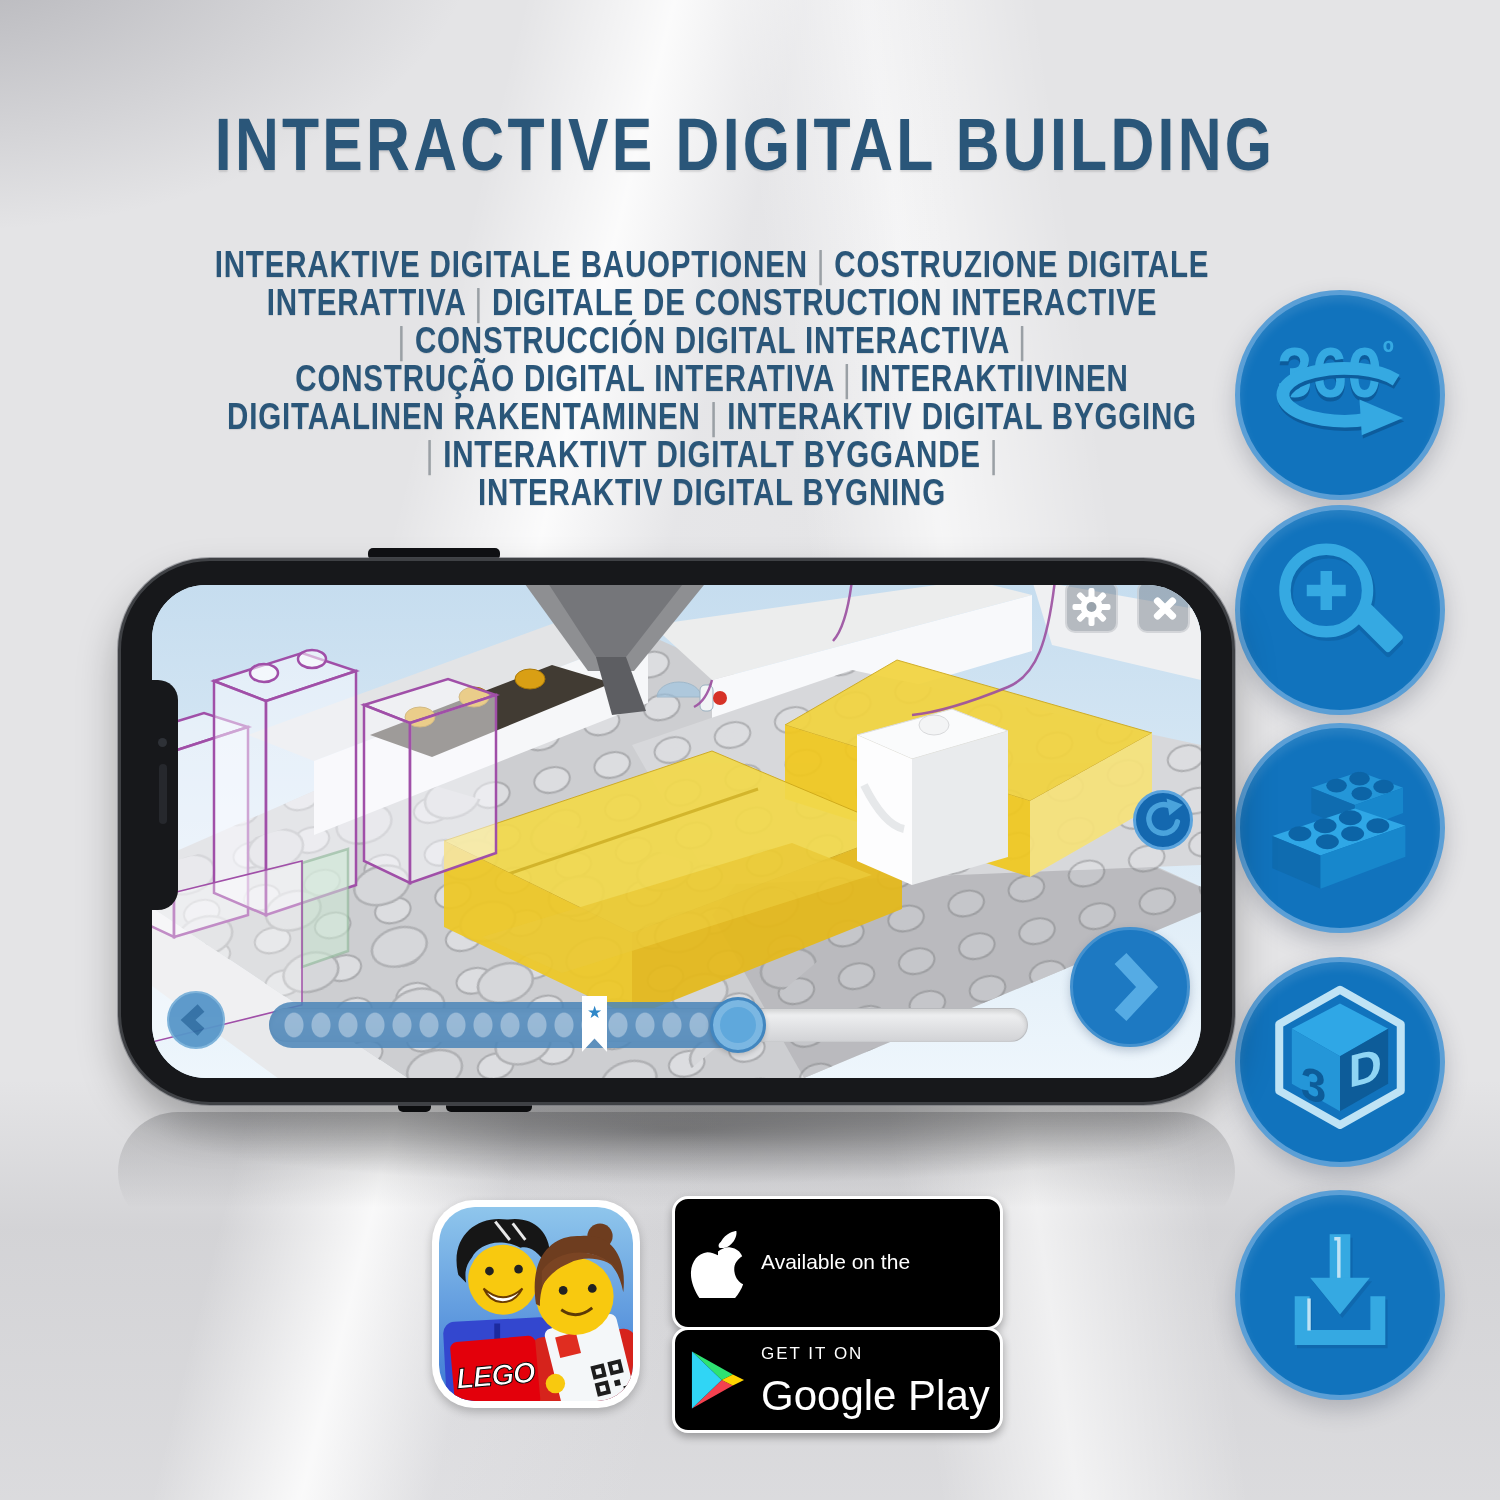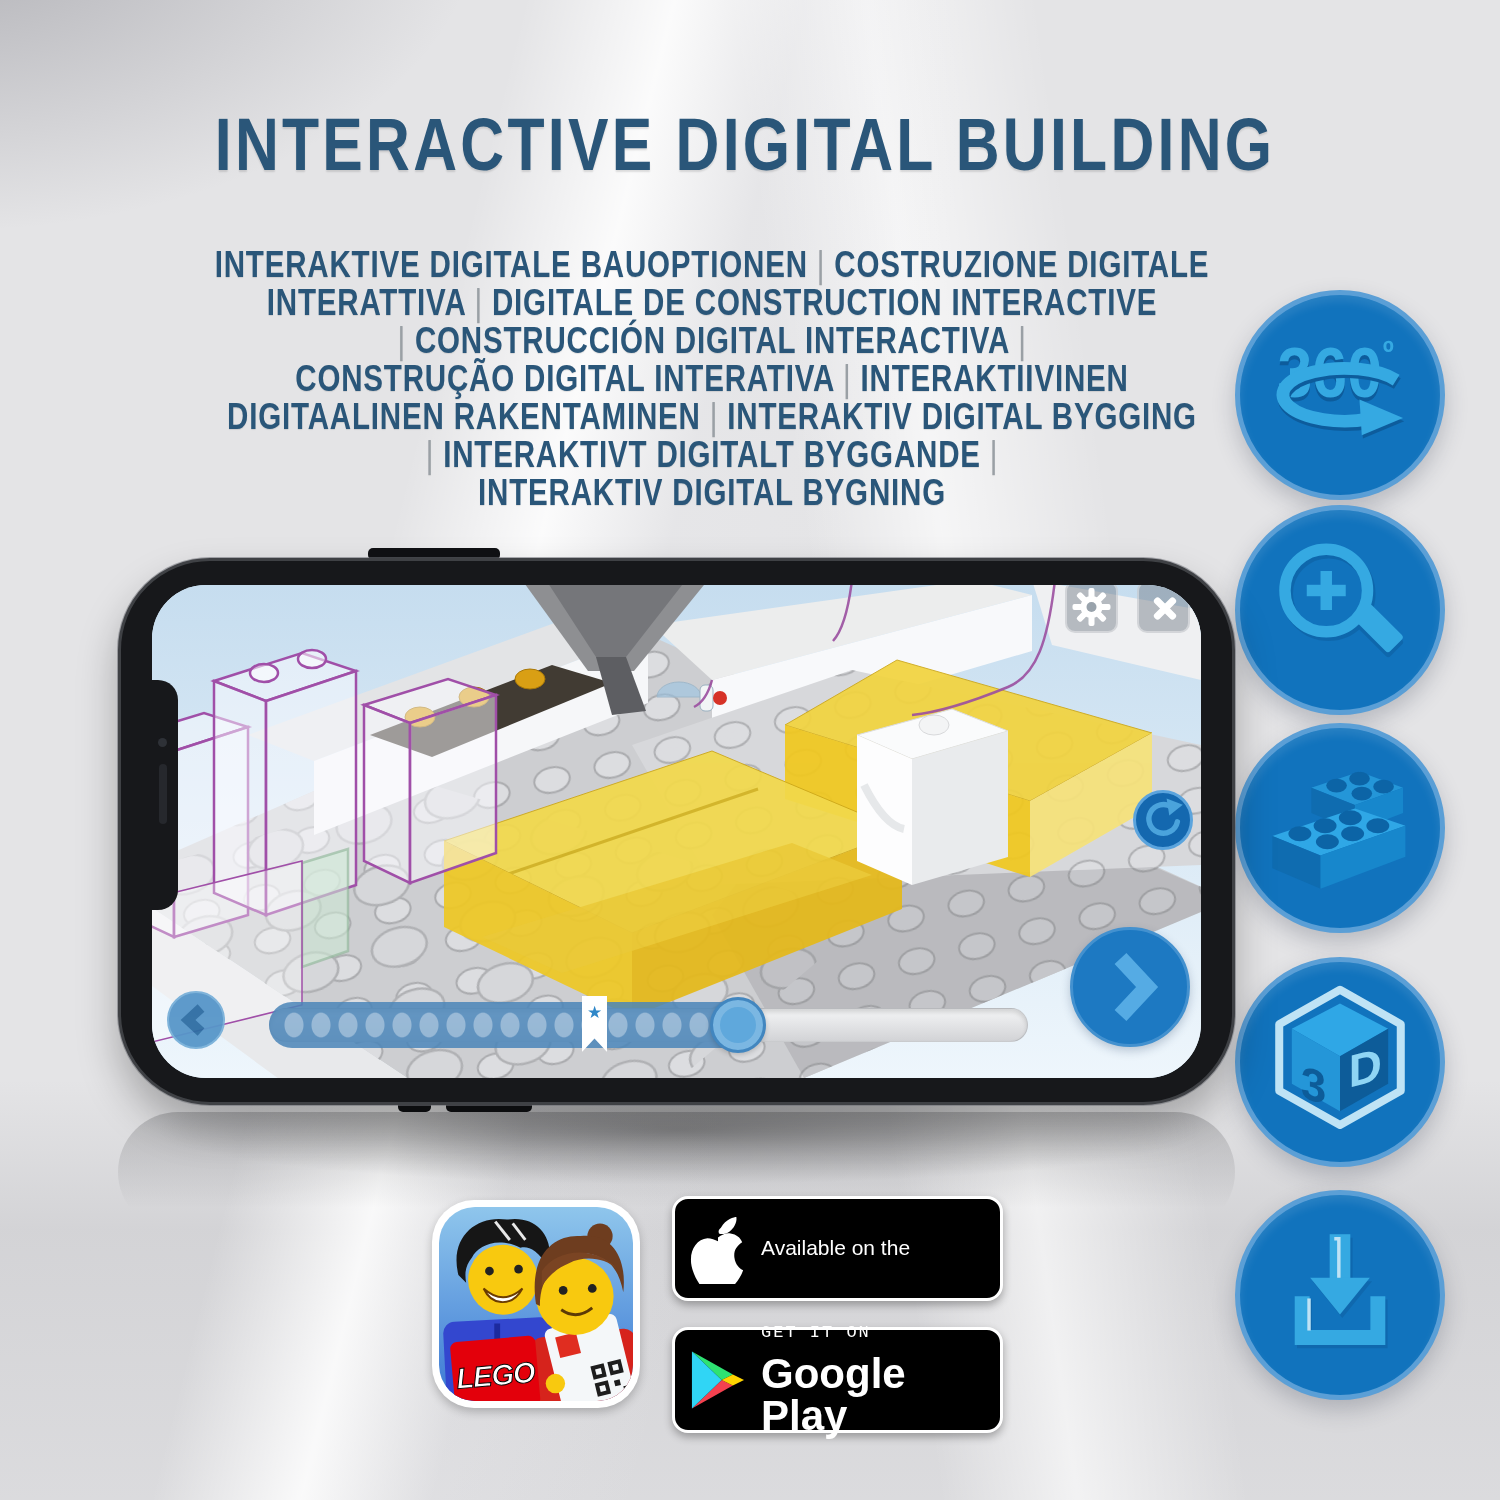--- a/index.html
+++ b/index.html
@@ -116,28 +116,28 @@
   .app-icon{
     left:432px;top:1200px;width:208px;height:208px;border-radius:42px;
     background:#fff;box-shadow:0 4px 10px rgba(0,0,0,0.22);z-index:12;
   }
   .app-icon svg{position:absolute;left:7px;top:7px;border-radius:36px;}
   .badge{
     left:672px;width:331px;background:#000;border-radius:16px;border:3px solid #fff;
     box-sizing:border-box;z-index:12;display:flex;align-items:center;
     box-shadow:0 4px 9px rgba(0,0,0,0.30);color:#fff;
   }
-  .badge-as{top:1196px;height:105px;}
+  .badge-as{top:1196px;height:134px;}
   .badge-gp{top:1327px;height:106px;}
   .badge .logo{flex:0 0 86px;display:flex;justify-content:center;}
   .badge .txt{flex:1;padding-right:10px;}
   .as-line1{font-size:21px;margin-bottom:2px;}
   .as-line2{font-size:45px;font-weight:bold;letter-spacing:0;line-height:44px;}
-  .gp-line1{font-size:17px;letter-spacing:2px;margin-bottom:11px;font-family:Liberation Mono, monospace;}
-  .gp-line2{font-size:42px;font-weight:bold;line-height:42px;}
+  .gp-line1{font-size:17px;letter-spacing:2px;margin-bottom:11px;}
+  .gp-line2{font-size:42px;font-weight:normal;line-height:42px;}
 </style>
 </head>
 <body>
 
 <div class="abs title">INTERACTIVE DIGITAL BUILDING</div>
 <div class="abs subtitle">
   <div class="mlline">INTERAKTIVE DIGITALE BAUOPTIONEN <span class="sep">|</span> COSTRUZIONE DIGITALE</div>
   <div class="mlline">INTERATTIVA <span class="sep">|</span> DIGITALE DE CONSTRUCTION INTERACTIVE</div>
   <div class="mlline"><span class="sep">|</span> CONSTRUCCIÓN DIGITAL INTERACTIVA <span class="sep">|</span></div>
   <div class="mlline">CONSTRUÇÃO DIGITAL INTERATIVA <span class="sep">|</span> INTERAKTIIVINEN</div>

